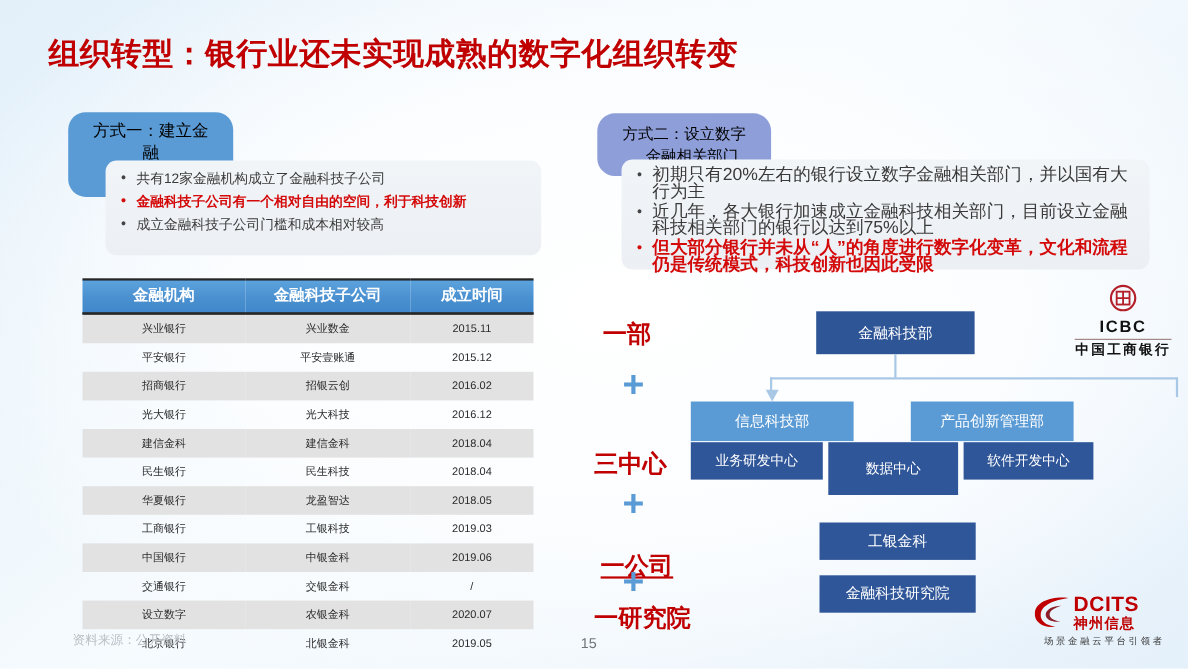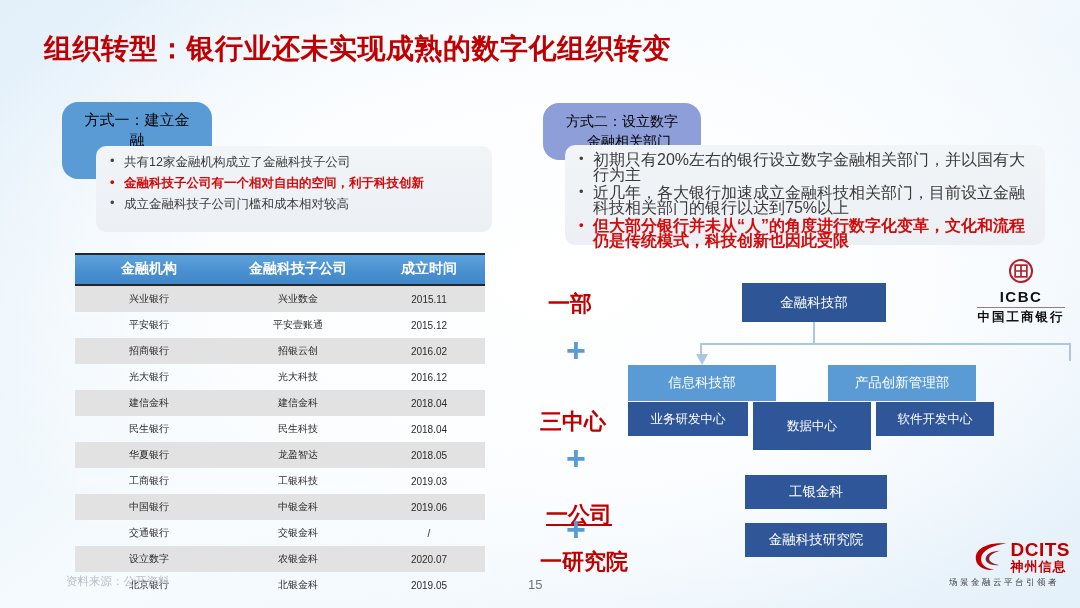--- a/index.html
+++ b/index.html
@@ -115,21 +115,21 @@
   .icbc .mark{margin:0 auto;width:26px;height:26px;}
   .icbc .en{
     font-size:15px;font-weight:bold;color:#111;letter-spacing:1.5px;
     margin-top:1px;line-height:16px;
   }
   .icbc .rule{height:1px;background:#9a7c7c;margin:2px 2px 2px 2px;}
   .icbc .cn{font-size:12.5px;font-weight:bold;color:#111;letter-spacing:2px;line-height:15px;}
 
   
   .dcits{position:absolute;left:938px;top:540px;width:132px;}
-  .dcits .row{display:flex;align-items:center;justify-content:flex-end;}
+  .dcits .row{display:flex;align-items:center;}
   .dcits .swirl{width:36px;height:34px;flex:0 0 36px;}
   .dcits .txt{margin-left:2px;}
   .dcits .en{font-size:19px;font-weight:bold;color:#c00000;letter-spacing:.5px;line-height:19px;}
   .dcits .cn{font-size:13px;font-weight:bold;color:#c00000;letter-spacing:1px;line-height:15px;}
   .dcits .tag{
     font-size:8.5px;color:#3a3a3a;letter-spacing:2.5px;
     text-align:center;margin-top:3px;
   }
 </style>
 </head>

